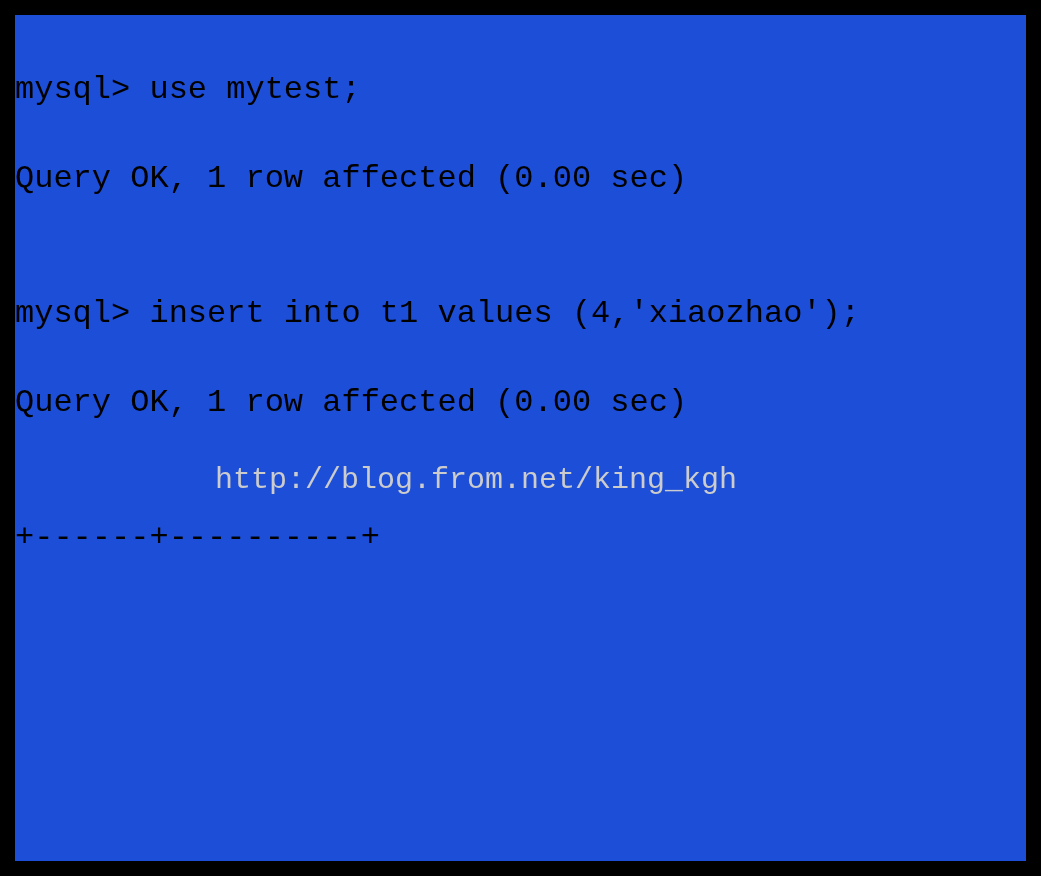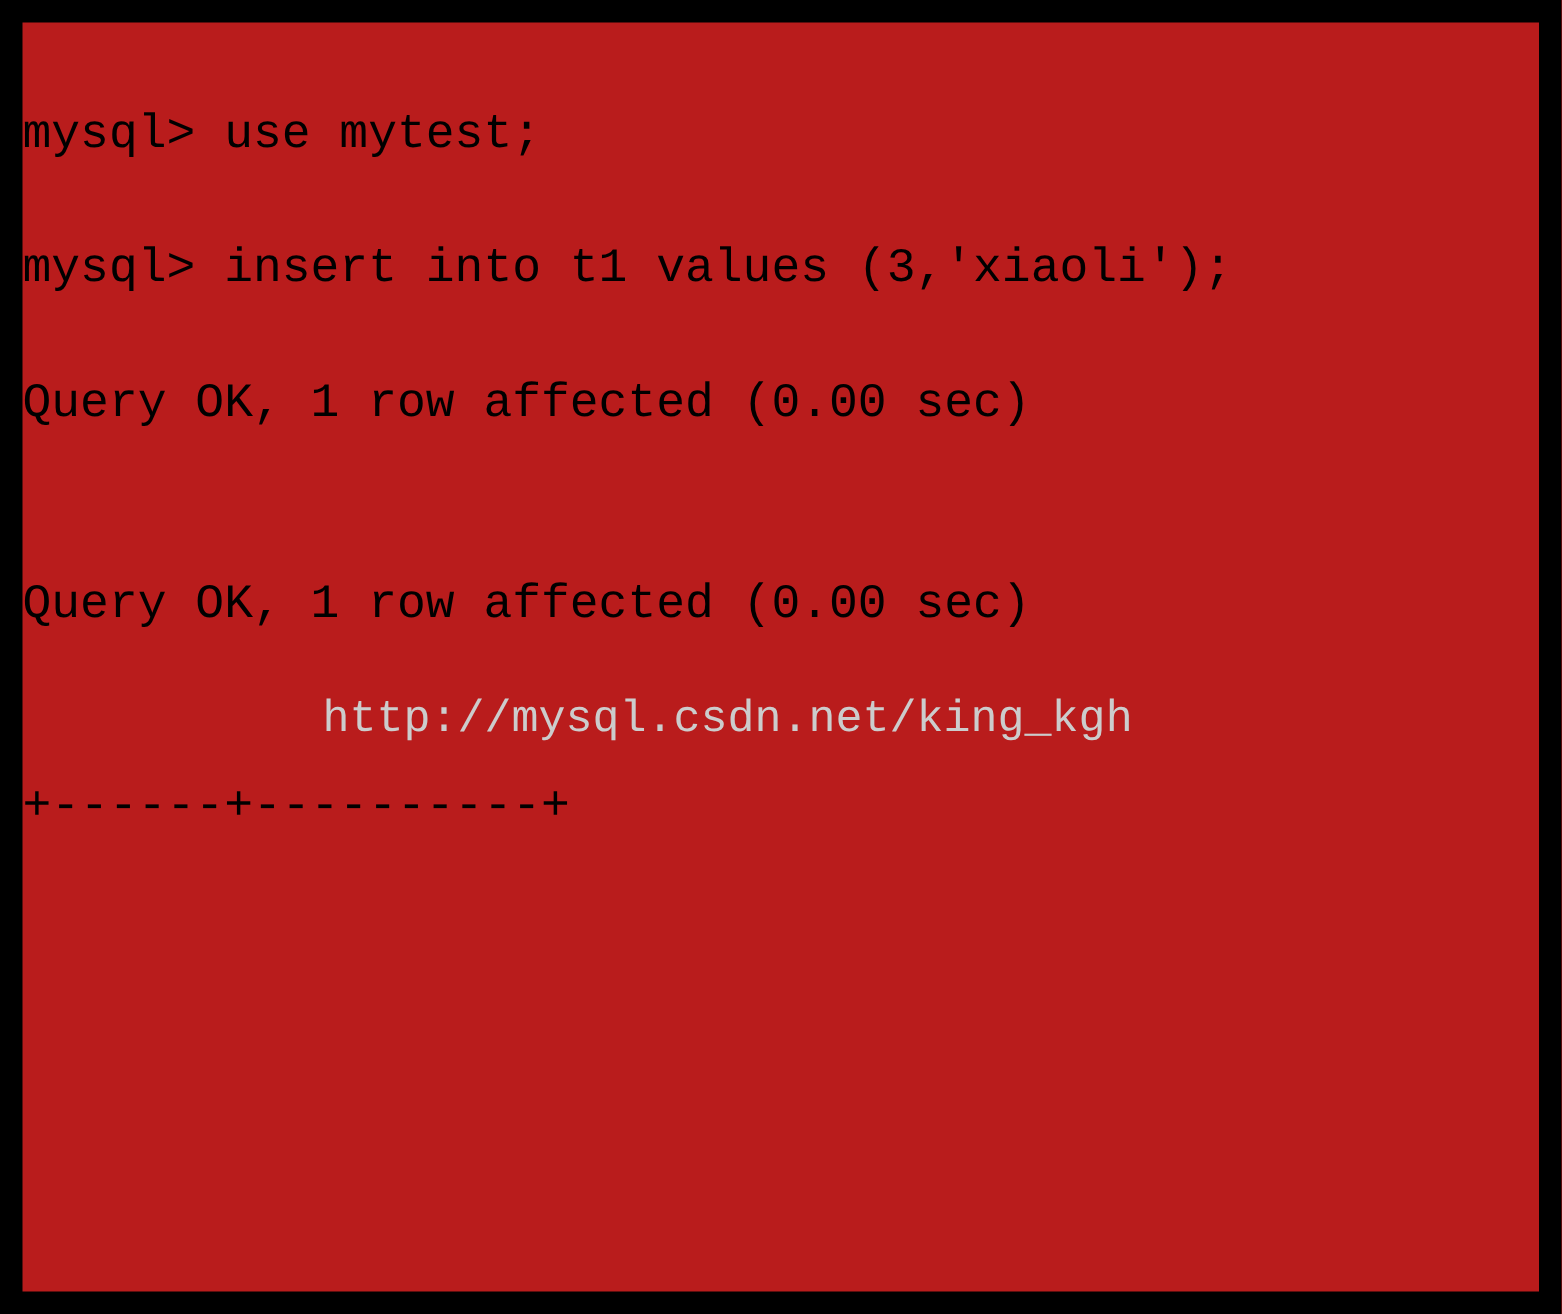--- a/index.html
+++ b/index.html
@@ -8,21 +8,21 @@
       box-sizing: border-box;
     }
     body {
       background: #000;
       padding: 15px;
       width: 1041px;
       height: 876px;
       overflow: hidden;
     }
     .terminal {
-      background: #b91c1c;
+      background: #1d4ed8;
       font-family: "Courier New", Courier, monospace;
       font-size: 32px;
       line-height: 1.4;
       color: #000;
       white-space: pre;
       padding: 8px 0 8px 0;
       position: relative;
       height: 100%;
       overflow: hidden;
     }
@@ -37,28 +37,28 @@
     }
     .line {
       display: block;
     }
   </style>
 </head>
 <body>
 
 <div class="terminal">
 <span class="line"><span>mysql&gt; </span><span>use mytest;</span></span>
-<span class="line"><span>mysql&gt; </span><span>insert into t1 values (3,'xiaoli');</span></span>
 <span class="line">Query OK, 1 row affected (0.00 sec)</span>
 <span class="line"></span>
+<span class="line"><span>mysql&gt; </span><span>insert into t1 values (4,'xiaozhao');</span></span>
 <span class="line">Query OK, 1 row affected (0.00 sec)</span>
 <span class="line"></span>
 <span class="line">+------+----------+</span>
 
 
 
 
 
 
 
 
-<div class="watermark">http://mysql.csdn.net/king_kgh</div>
+<div class="watermark">http://blog.from.net/king_kgh</div>
 </div>
 
 </body></html>

